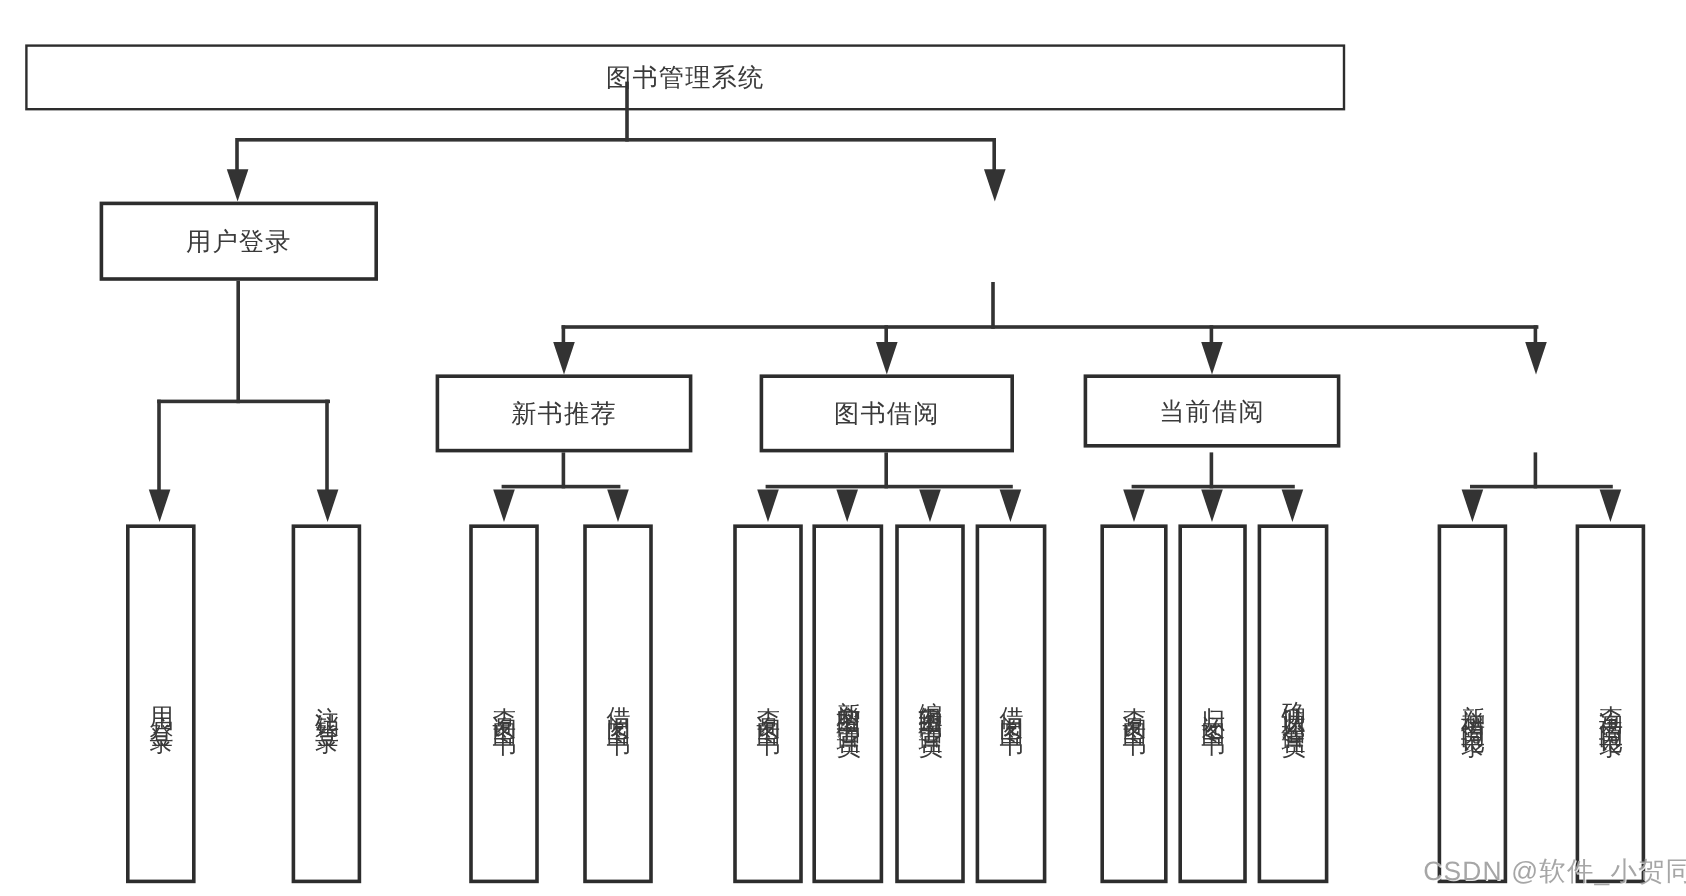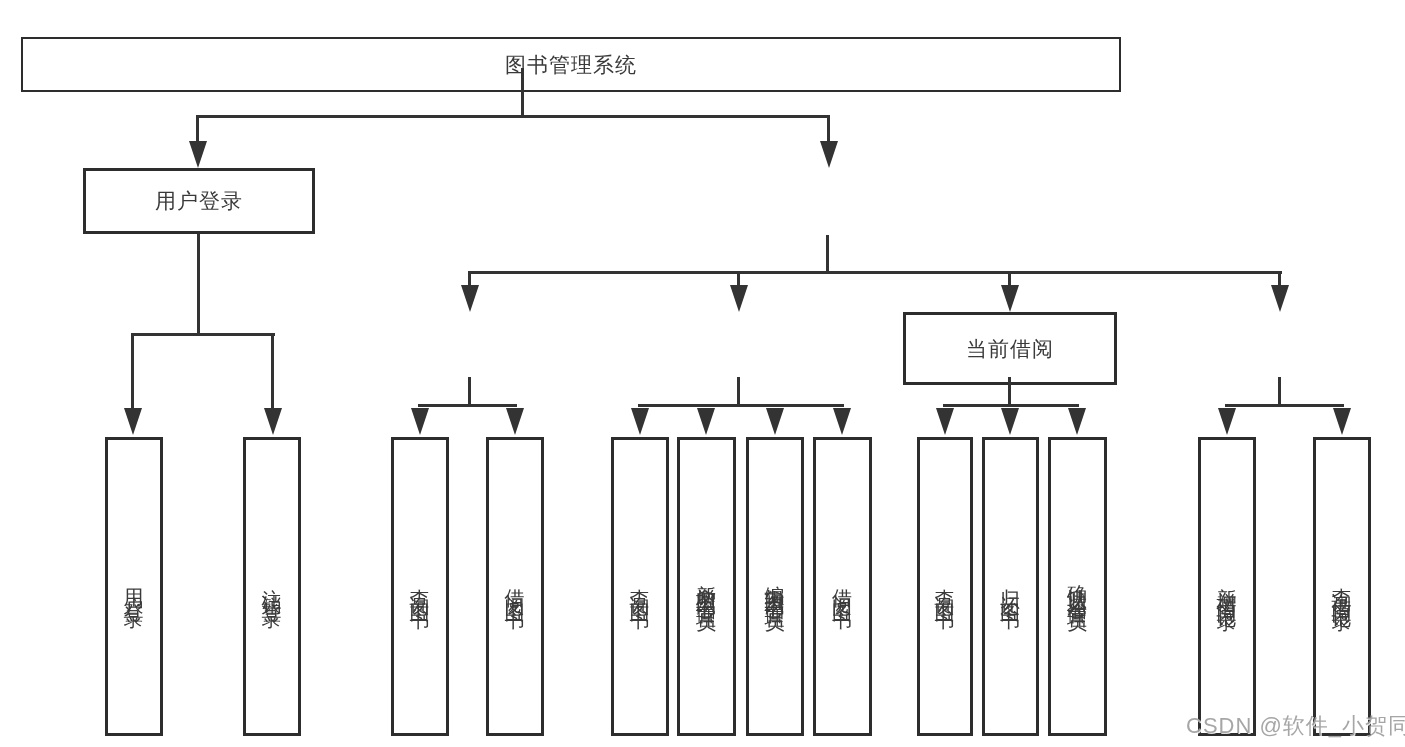--- a/index.html
+++ b/index.html
@@ -56,21 +56,23 @@
 </style>
 </head>
 <body>
 
 <div id="canvas">
 
   <div class="node" style="left:21px;top:13px;width:1100px;height:55px;border-width:2px;margin-top:24px;">图书管理系统</div>
 
   <div class="node" style="left:83px;top:168px;width:232px;height:66px;">用户登录</div>
 
-  <div class="node" style="left:903px;top:312px;width:214px;height:73px;">当前借阅</div>
+  <div class="node" style="left:363px;top:312px;width:214px;height:65px;">新书推荐</div>
+  <div class="node" style="left:633px;top:312px;width:212px;height:65px;">图书借阅</div>
+  <div class="node" style="left:903px;top:312px;width:214px;height:61px;">当前借阅</div>
 
   <div class="leaf" style="left:105px;top:437px;width:58px;height:299px;">
     <span class="vtext">用户登录</span>
     </div>
   <div class="leaf" style="left:243px;top:437px;width:58px;height:299px;">
     <span class="vtext">注销登录</span>
     </div>
 
   <div class="leaf" style="left:391px;top:437px;width:58px;height:299px;">
     <span class="vtext">查询图书</span>

